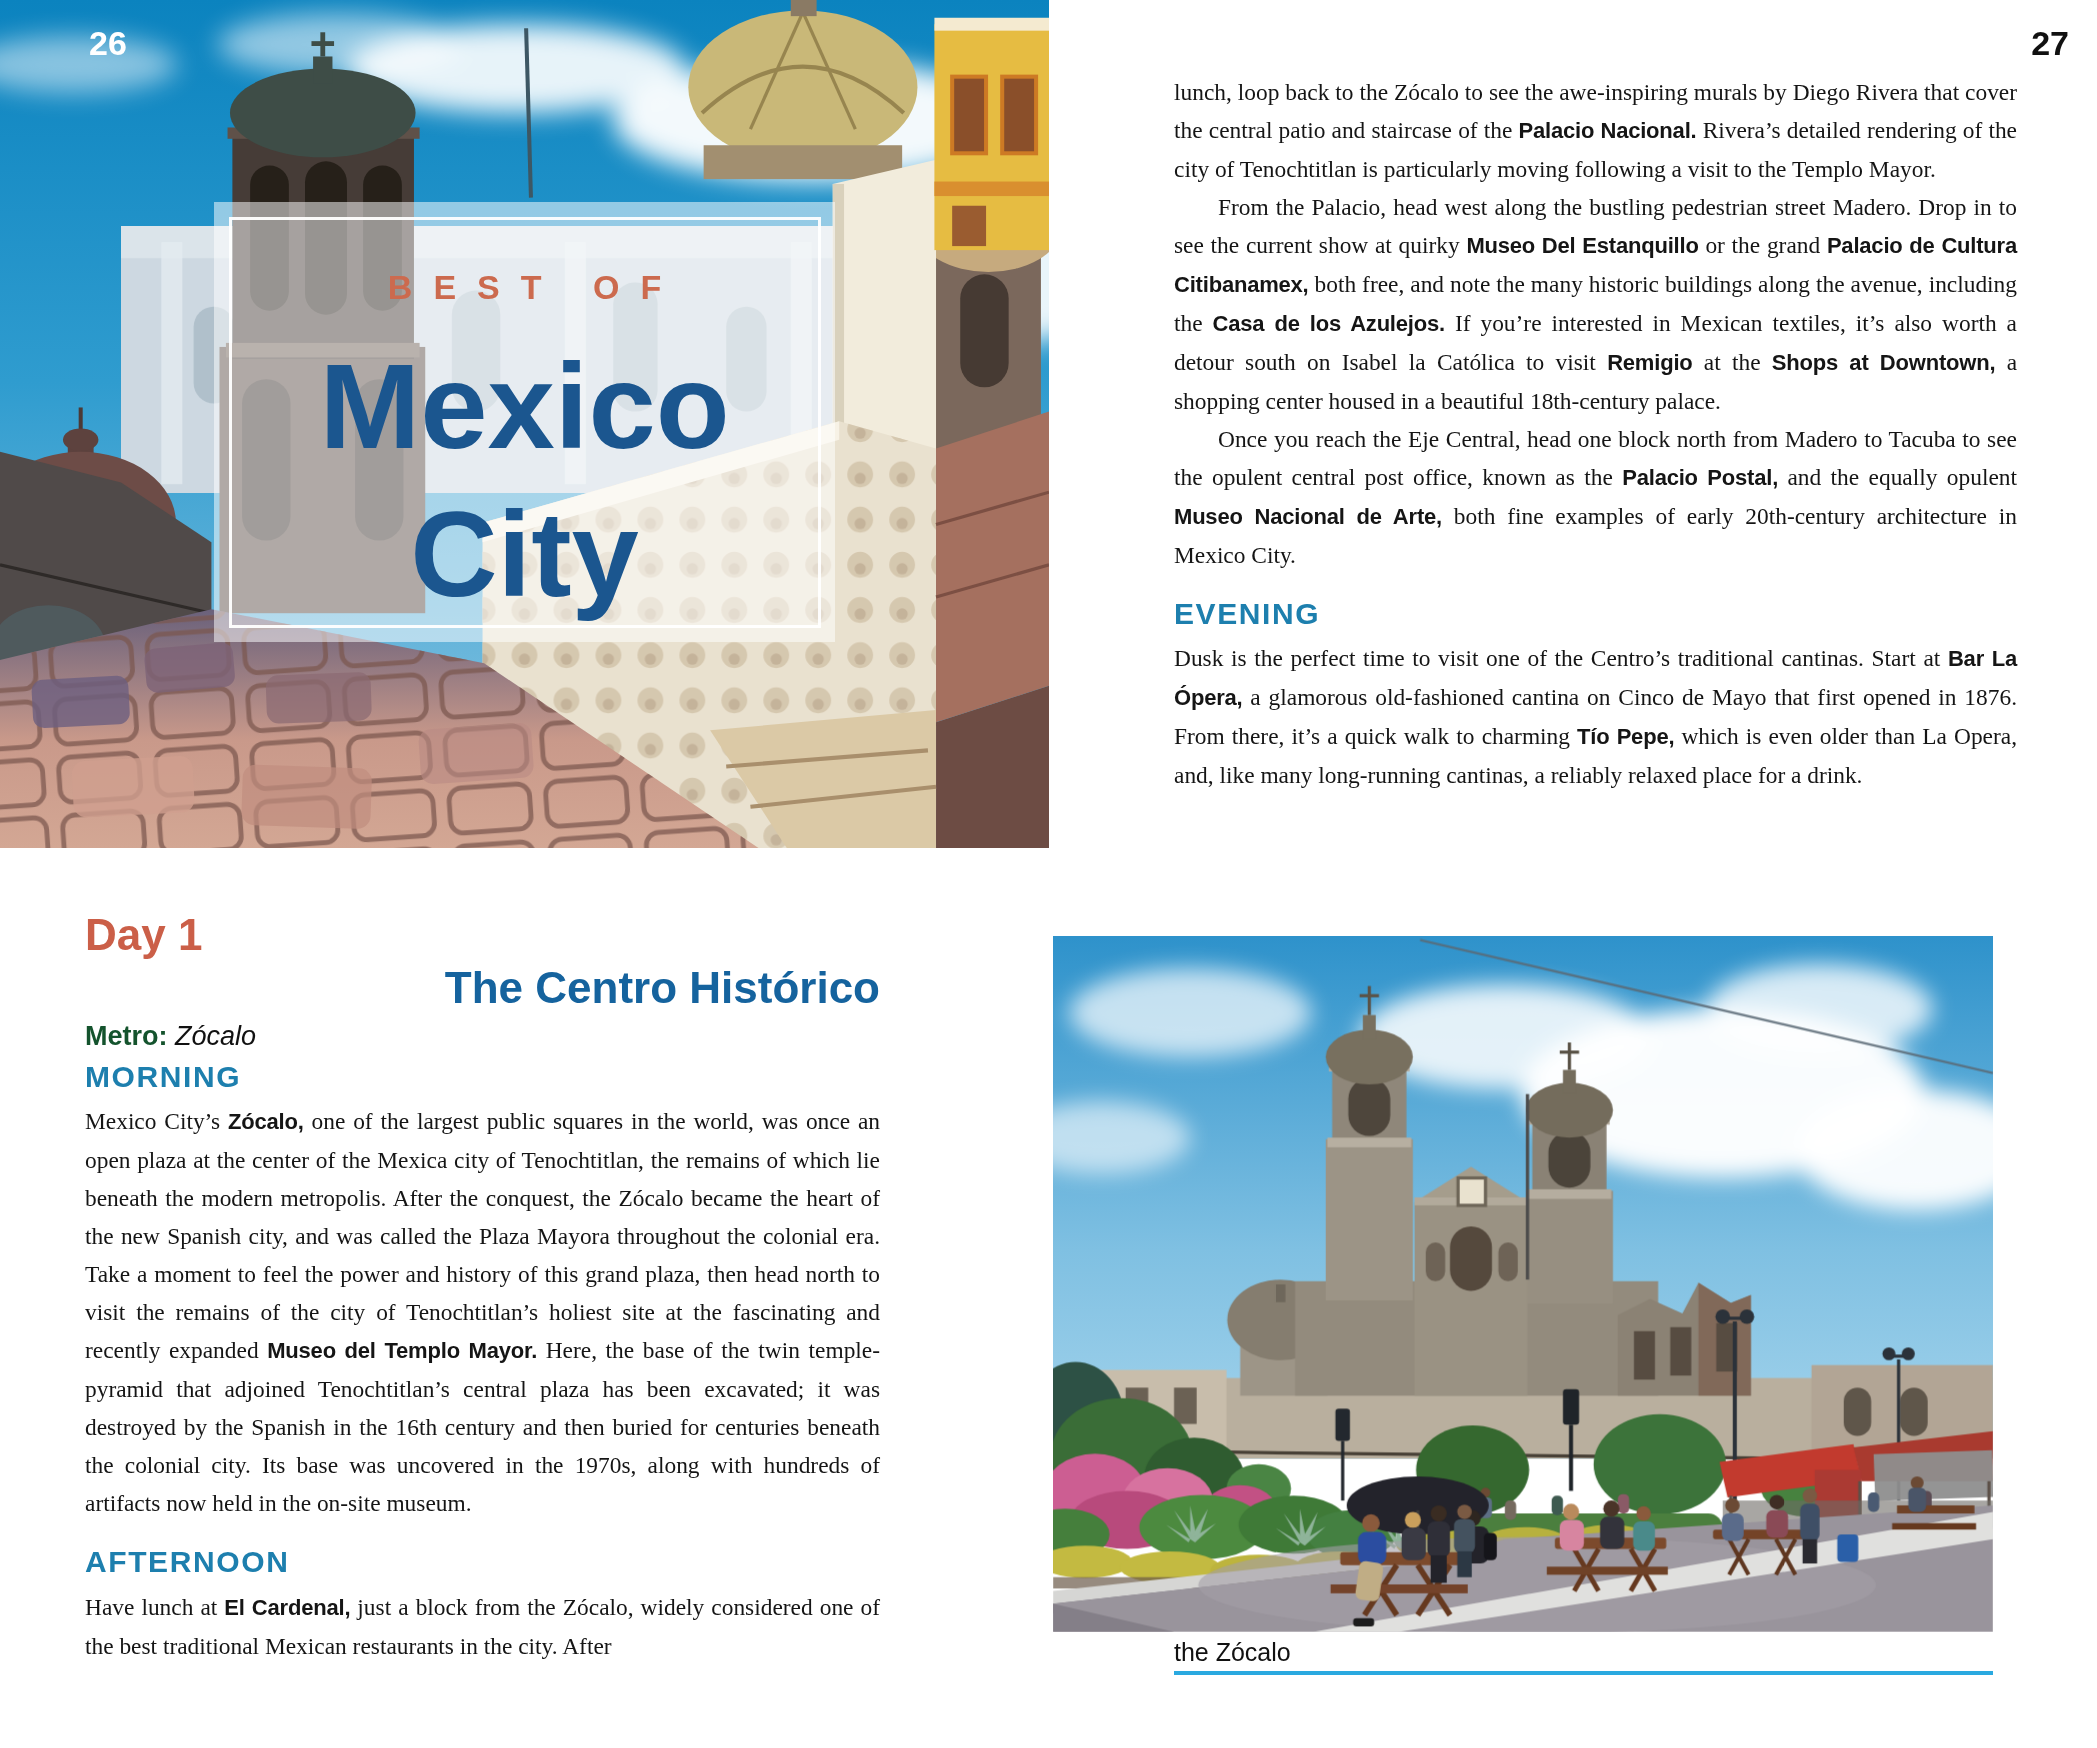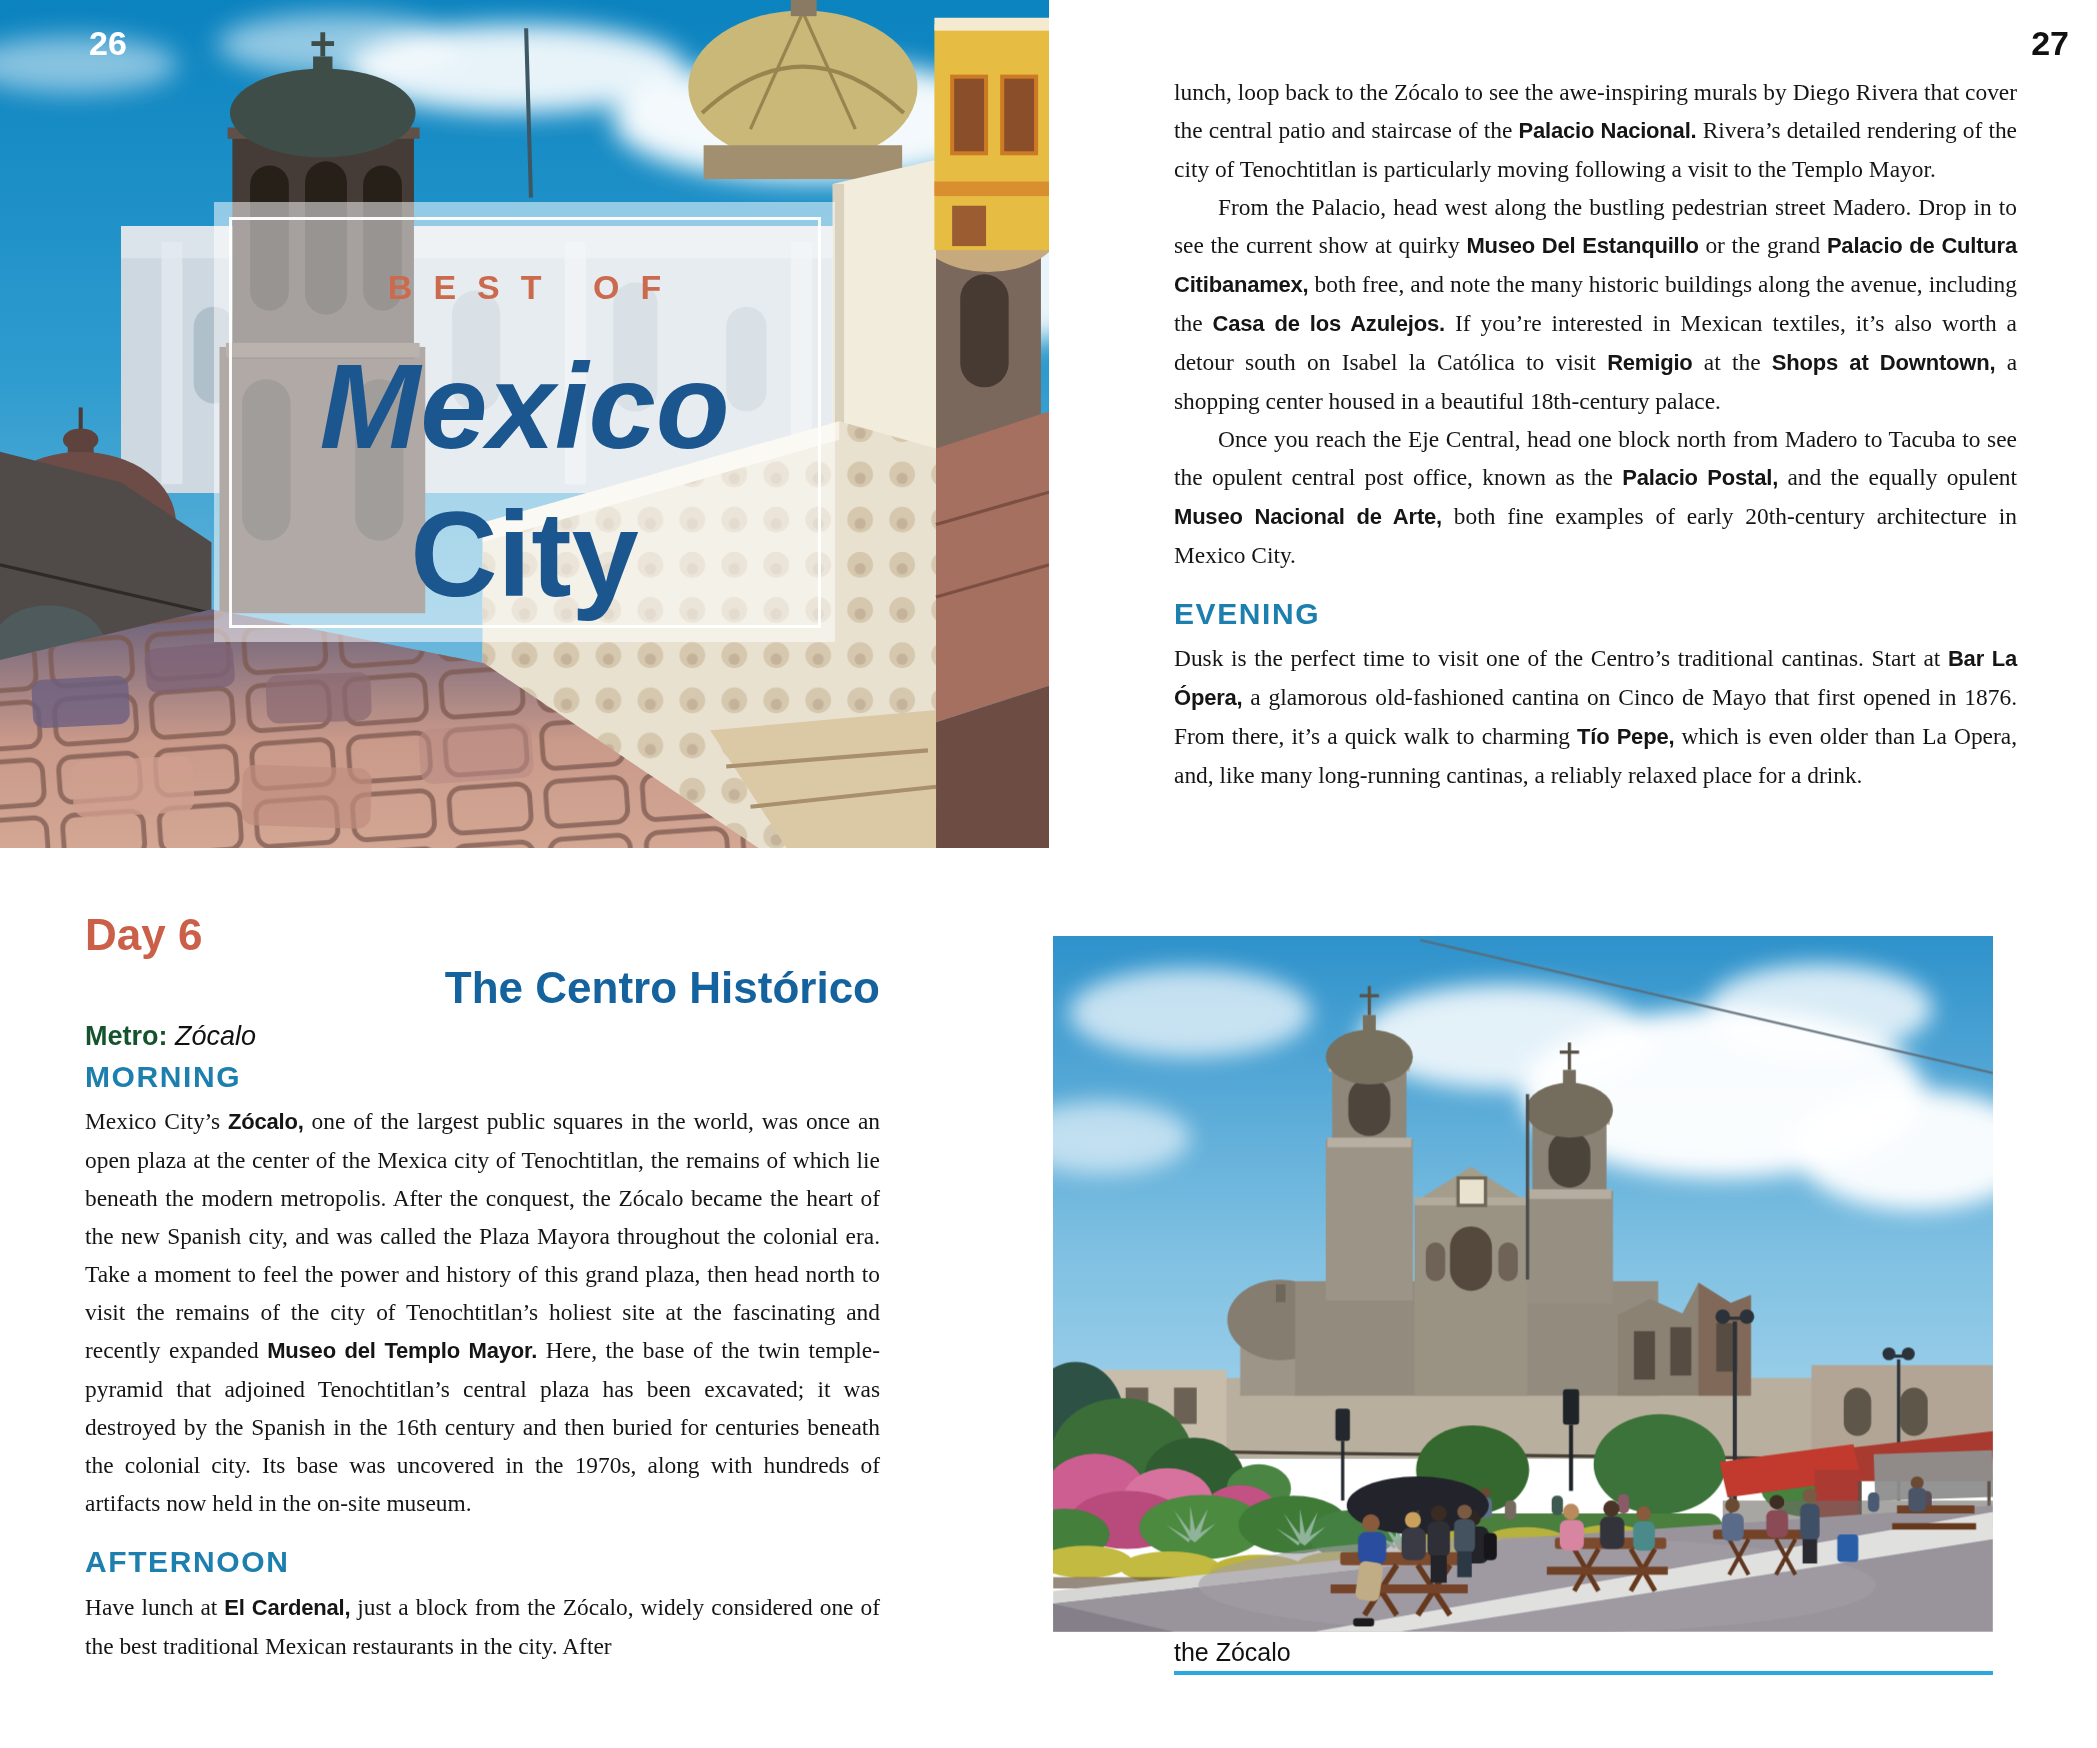--- a/index.html
+++ b/index.html
@@ -19,21 +19,21 @@
   .pagenum.right{left:1968px;top:24px;width:101px;text-align:right;color:#111;}
   
   .title-panel{left:214px;top:202px;width:621px;height:440px;background:rgba(255,255,255,0.52);z-index:4;}
   .title-panel .frame{position:absolute;inset:14.5px;border:3.2px solid rgba(255,255,255,0.95);}
   .eyebrow{position:absolute;top:66px;left:0;width:100%;text-align:center;
     font-family:"Liberation Sans",sans-serif;font-weight:bold;font-size:34px;
     letter-spacing:21px;text-indent:21px;color:var(--title-orange,#cc6a4e);}
   .big-title{position:absolute;left:0;width:100%;text-align:center;line-height:1;
     font-family:"Liberation Sans",sans-serif;font-weight:600;font-size:121px;
     color:var(--title-blue,#1b568f);}
-  .big-title.l1{top:144px;font-style:italic;}
+  .big-title.l1{top:144px;}
   .big-title.l2{top:292px;}
   
   .left-col{left:85px;top:912px;width:795px;}
   .right-col{left:1174px;top:73px;width:843px;}
   .day-heading{font-family:"Liberation Sans",sans-serif;font-weight:bold;font-size:44px;
     color:var(--day-orange,#cb5f48);margin:0 0 6.5px 0;line-height:1.05;}
   .section-title{font-family:"Liberation Sans",sans-serif;font-weight:bold;font-size:44px;
     color:var(--section-blue,#15639e);margin:0 0 9.7px 0;line-height:1.05;text-align:right;}
   .metro{font-size:27px;margin:0 0 8px 0;font-family:"Liberation Sans",sans-serif;line-height:1.15;}
   .metro .lbl{font-weight:bold;color:#14532d;}
@@ -186,21 +186,21 @@
 <div class="abs pagenum left">26</div>
 
 <div class="abs title-panel">
   <div class="frame"></div>
   <div class="eyebrow">BEST OF</div>
   <div class="big-title l1">Mexico</div>
   <div class="big-title l2">City</div>
 </div>
 
 <div class="abs left-col">
-  <h2 class="day-heading">Day 6</h2>
+  <h2 class="day-heading">Day 1</h2>
   <h3 class="section-title">The Centro Histórico</h3>
   <p class="metro"><span class="lbl">Metro:</span><span>&nbsp;</span><span class="val">Zócalo</span></p>
   <h4 class="time-heading">MORNING</h4>
   <div class="paras">
       <p><span class="r">Mexico City’s </span><span class="b">Zócalo,</span><span class="r"> one of the largest public squares in the world, was once an open plaza at the center of the Mexica city of Tenochtitlan, the remains of which lie beneath the modern metropolis. After the conquest, the Zócalo became the heart of the new Spanish city, and was called the Plaza Mayora throughout the colonial era. Take a moment to feel the power and history of this grand plaza, then head north to visit the remains of the city of Tenochtitlan’s holiest site at the fascinating and recently expanded </span><span class="b">Museo del Templo Mayor.</span><span class="r"> Here, the base of the twin temple-pyramid that adjoined Tenochtitlan’s central plaza has been excavated; it was destroyed by the Spanish in the 16th century and then buried for centuries beneath the colonial city. Its base was uncovered in the 1970s, along with hundreds of artifacts now held in the on-site museum.</span></p>
     </div>
   <h4 class="time-heading spaced">AFTERNOON</h4>
   <div class="paras">
       <p><span class="r">Have lunch at </span><span class="b">El Cardenal,</span><span class="r"> just a block from the Zócalo, widely considered one of the best traditional Mexican restaurants in the city. After</span></p>
     </div>

